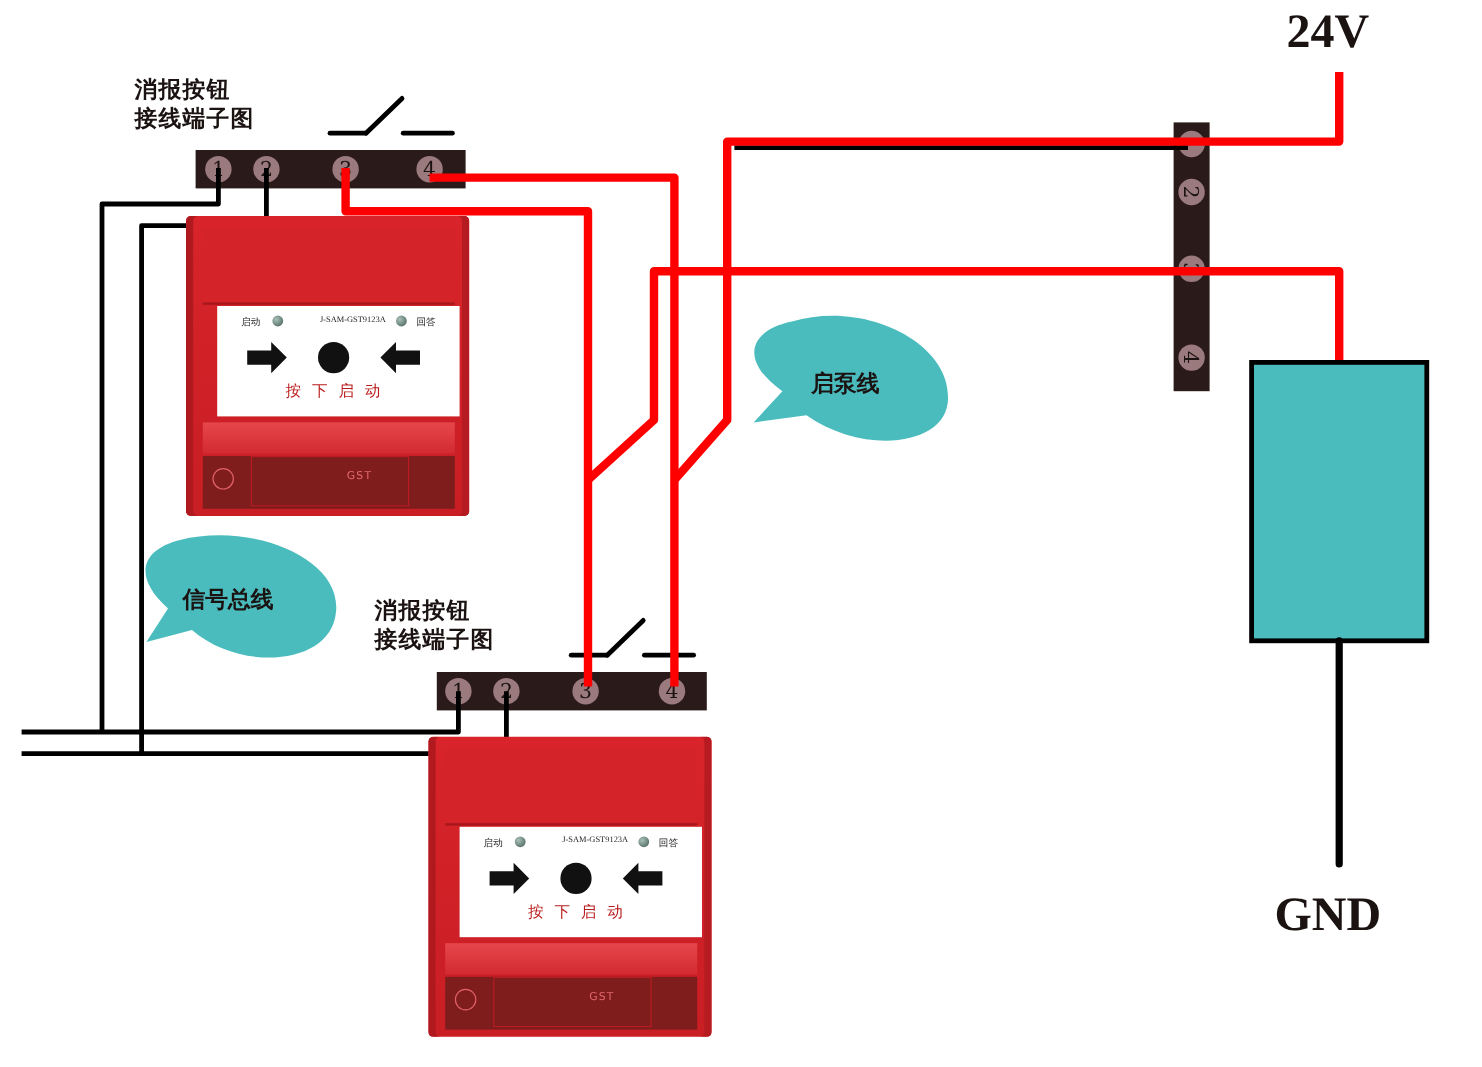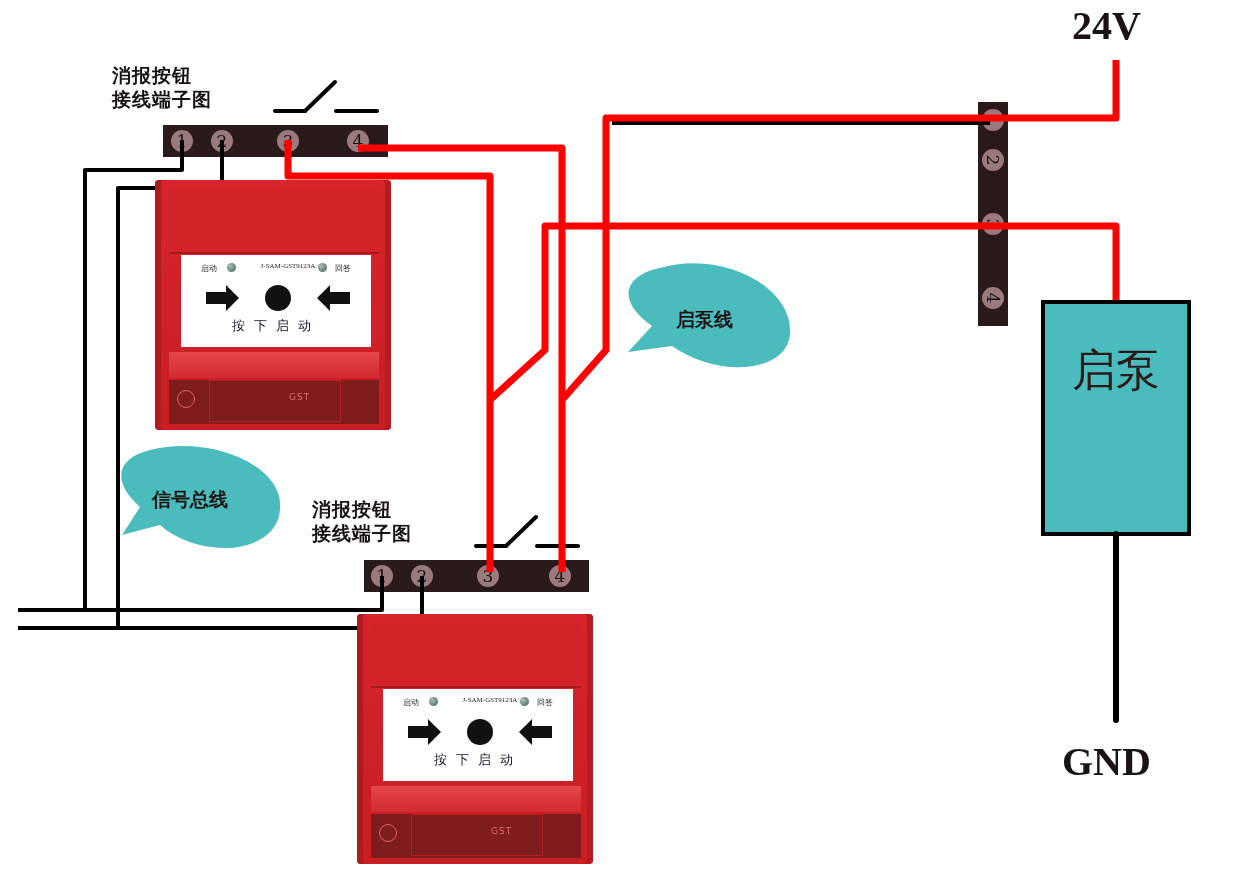--- a/index.html
+++ b/index.html
@@ -8,26 +8,26 @@
   #diagram { position: absolute; left: 0; top: 0; }
   .lbl { position: absolute; color: #1b1212; font-family: Liberation Serif, serif; font-weight: bold; }
   .title-label { font-size: 19px; line-height: 24px; letter-spacing: 1px; }
   .big-label { font-size: 40px; font-family: "Liberation Serif", serif; font-weight: bold; }
   .bubble-text { font-size: 19px; }
   .relay-text { font-size: 44px; line-height: 56px; text-align: center; width: 146px; color: #2a1a1a; font-weight: normal; font-family: "DejaVu Serif", serif; }
   .device { position: absolute; width: 236px; height: 250px; }
   .device .body { position: absolute; inset: 0; background: linear-gradient(180deg, #d8242a 0%, #c81e24 100%);
         border-radius: 4px; box-shadow: inset 6px 0 0 #b01a1f, inset -6px 0 0 #b51b21; }
   .device .topband { position: absolute; left: 14px; right: 12px; top: 10px; height: 62px; background: #d42329; border-bottom: 2px solid #a8171c; }
-  .device .panel { position: absolute; left: 26px; right: 20px; top: 75px; height: 92px; background: #ffffff; }
+  .device .panel { position: absolute; left: 26px; right: 8px; top: 75px; height: 92px; background: #ffffff; }
   .device .panel .model { position: absolute; top: 7px; left: 0; right: 0; text-align: center; font-size: 7px; font-family: "Liberation Serif", serif; color: #222; padding-left: 24px; }
   .device .panel .led-l-txt { position: absolute; top: 8px; left: 20px; font-size: 8px; color: #222; }
   .device .panel .led-r-txt { position: absolute; top: 8px; right: 20px; font-size: 8px; color: #222; }
   .device .panel .led { position: absolute; top: 8px; width: 9px; height: 9px; border-radius: 50%; background: radial-gradient(circle at 35% 35%, #a8c0b8, #405a52); }
-  .device .panel .press { position: absolute; top: 62px; left: 0; right: 0; text-align: center; font-size: 13px; letter-spacing: 9px; color: #0f172a; font-family: "DejaVu Sans", sans-serif; }
+  .device .panel .press { position: absolute; top: 62px; left: 0; right: 0; text-align: center; font-size: 13px; letter-spacing: 9px; color: #b91c1c; font-family: "DejaVu Sans", sans-serif; }
   .device .lowband { position: absolute; left: 14px; right: 12px; top: 172px; height: 26px; background: linear-gradient(180deg, #e6474b, #d22a30); }
   .device .bottom { position: absolute; left: 14px; right: 12px; top: 200px; height: 44px; background: #7f1d1d; }
   .device .bottom .logo { position: absolute; left: 8px; top: 10px; width: 16px; height: 16px; border-radius: 50%; border: 1px solid #e06065; }
   .device .bottom .brand { position: absolute; left: 120px; top: 12px; font-size: 9px; color: #e2686c; letter-spacing: 1px; font-family: "DejaVu Sans", sans-serif; }
   .device .bottom .flap { position: absolute; left: 40px; top: 0; width: 130px; height: 40px; border: 1px solid #b51b21; }
 </style>
 </head>
 <body>
 
 <svg id="diagram" width="1235" height="889" viewBox="0 0 1235 889" xmlns="http://www.w3.org/2000/svg">
@@ -129,21 +129,20 @@
   <div>消报按钮</div>
   <div>接线端子图</div>
 </div>
 <div class="lbl title-label" style="left:312px; top:498px;">
   <div>消报按钮</div>
   <div>接线端子图</div>
 </div>
 <div class="lbl big-label" style="left:1072px; top:2px;">24V</div>
 <div class="lbl big-label" style="left:1062px; top:738px;">GND</div>
 <div class="lbl relay-text" style="left:1043px; top:342px;">
-  <div>启泵</div>
 </div>
 <div class="lbl bubble-text" style="left:676px; top:307px;">启泵线</div>
 <div class="lbl bubble-text" style="left:152px; top:487px;">信号总线</div>
 
 <div class="device" style="left:155px; top:180px;">
   <div class="body"></div>
   <div class="topband"></div>
   <div class="panel">
     <span class="led-l-txt">启动</span>
     <span class="led" style="left:46px;"></span>

